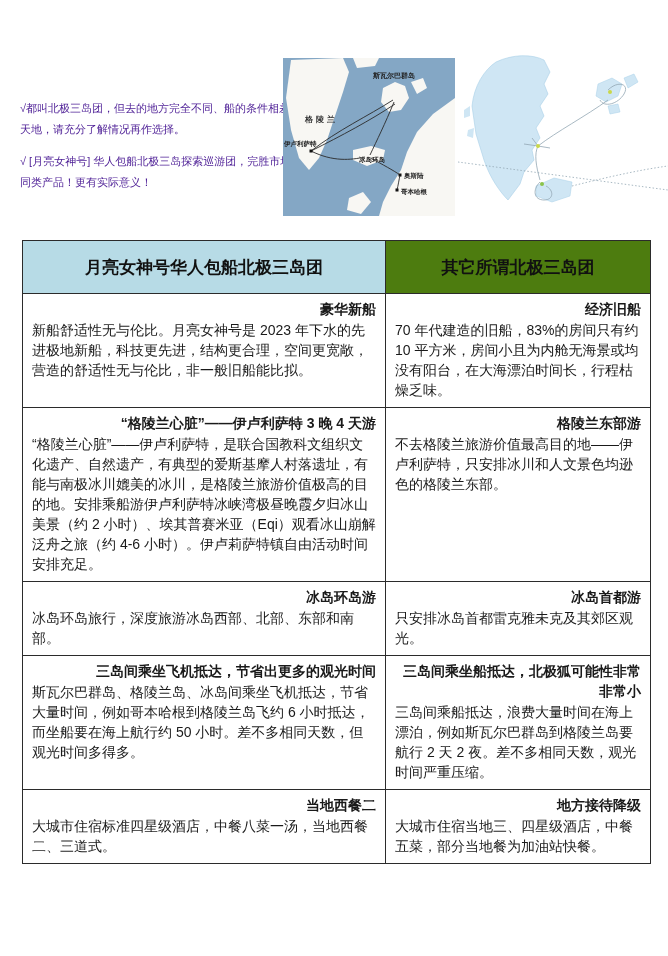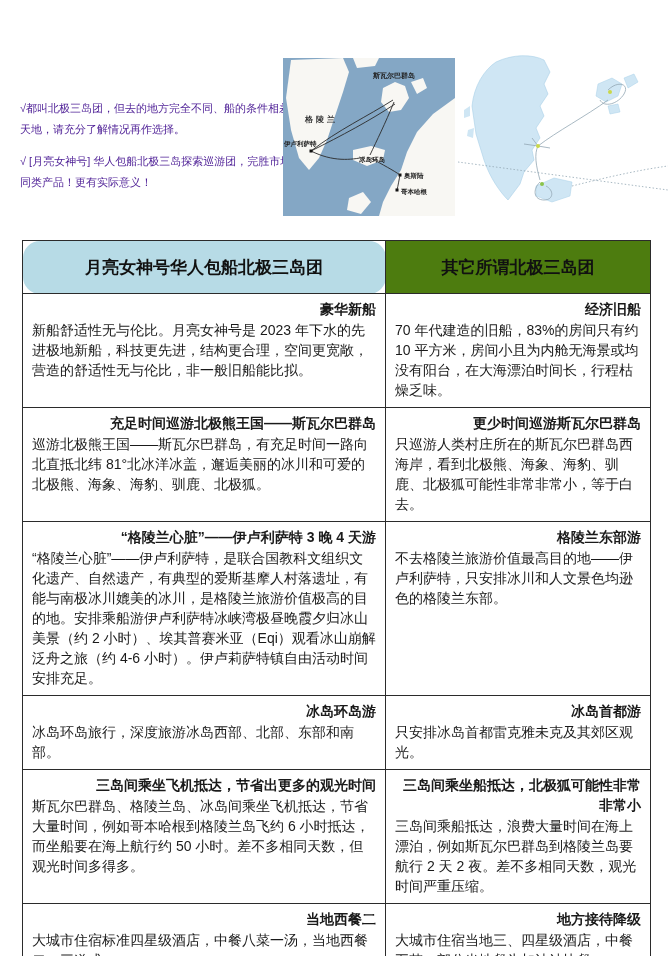--- a/index.html
+++ b/index.html
@@ -97,41 +97,31 @@
     <circle cx="152" cy="42" r="2" fill="#c9d84a"></circle>
   </svg>
 
   <table class="compare">
     <colgroup>
         <col class="c1">
         <col class="c2">
       </colgroup>
     <tbody>
         <tr>
-      <th style="background: rgb(183, 219, 230); border-radius: 17px;">月亮女神号华人包船北极三岛团</th>
+      <th style="background: rgb(183, 219, 230);">月亮女神号华人包船北极三岛团</th>
       <th style="background: #4d7c0f;">其它所谓北极三岛团</th>
     </tr>
     <tr>
       <td>
         <div class="cell-title">豪华新船</div>
         <div class="cell-body">新船舒适性无与伦比。月亮女神号是 2023 年下水的先进极地新船，科技更先进，结构更合理，空间更宽敞，营造的舒适性无与伦比，非一般旧船能比拟。</div>
       </td>
       <td>
         <div class="cell-title">经济旧船</div>
         <div class="cell-body">70 年代建造的旧船，83%的房间只有约 10 平方米，房间小且为内舱无海景或均没有阳台，在大海漂泊时间长，行程枯燥乏味。</div>
-      </td>
-    </tr>
-    <tr>
-      <td>
-        <div class="cell-title">充足时间巡游北极熊王国——斯瓦尔巴群岛</div>
-        <div class="cell-body">巡游北极熊王国——斯瓦尔巴群岛，有充足时间一路向北直抵北纬 81°北冰洋冰盖，邂逅美丽的冰川和可爱的北极熊、海象、海豹、驯鹿、北极狐。</div>
-      </td>
-      <td>
-        <div class="cell-title">更少时间巡游斯瓦尔巴群岛</div>
-        <div class="cell-body">只巡游人类村庄所在的斯瓦尔巴群岛西海岸，看到北极熊、海象、海豹、驯鹿、北极狐可能性非常非常小，等于白去。</div>
       </td>
     </tr>
     <tr>
       <td>
         <div class="cell-title">“格陵兰心脏”——伊卢利萨特 3 晚 4 天游</div>
         <div class="cell-body">“格陵兰心脏”——伊卢利萨特，是联合国教科文组织文化遗产、自然遗产，有典型的爱斯基摩人村落遗址，有能与南极冰川媲美的冰川，是格陵兰旅游价值极高的目的地。安排乘船游伊卢利萨特冰峡湾极昼晚霞夕归冰山美景（约 2 小时）、埃其普赛米亚（Eqi）观看冰山崩解泛舟之旅（约 4-6 小时）。伊卢莉萨特镇自由活动时间安排充足。</div>
       </td>
       <td>
         <div class="cell-title">格陵兰东部游</div>
         <div class="cell-body">不去格陵兰旅游价值最高目的地——伊卢利萨特，只安排冰川和人文景色均逊色的格陵兰东部。</div>

